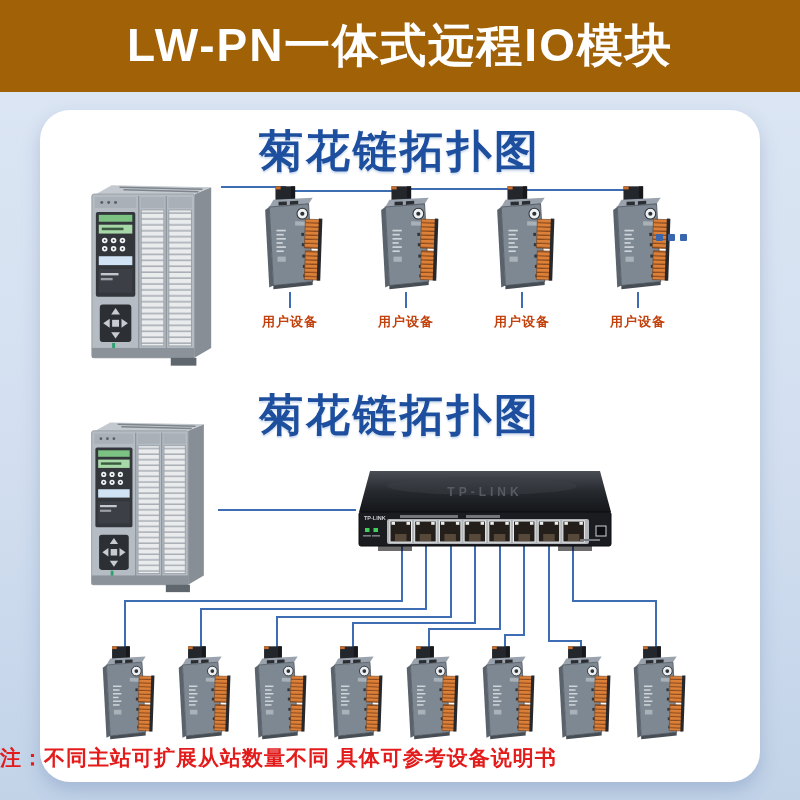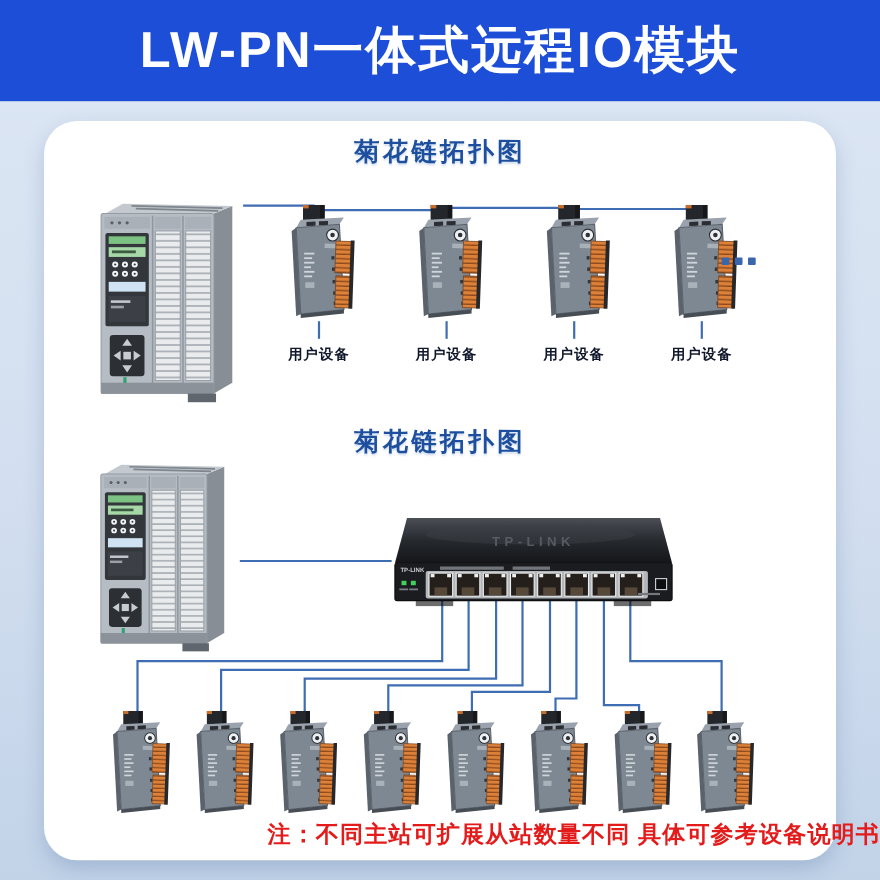--- a/index.html
+++ b/index.html
@@ -3,43 +3,43 @@
 <meta charset="utf-8">
 <style>
   html,body{margin:0;padding:0;}
   body{
     width:800px;height:800px;position:relative;overflow:hidden;
     font-family:"Liberation Sans","DejaVu Sans",sans-serif;
     background:linear-gradient(180deg,#dde7f4 0%,#d3dff0 55%,#c2d3e8 100%);
   }
   .banner{
     position:absolute;left:0;top:0;width:800px;height:92px;
-    background:#1d4ed8;display:flex;align-items:center;justify-content:center;
+    background:#a16207;display:flex;align-items:center;justify-content:center;
   }
   .banner-title{
     color:#ffffff;font-size:46px;font-weight:700;letter-spacing:2px;white-space:nowrap;
   }
   .card{
     position:absolute;left:40px;top:110px;width:720px;height:672px;
     background:#ffffff;border-radius:30px;
     box-shadow:0 8px 18px rgba(84,112,160,0.28);
   }
   .section-title{
     position:absolute;left:0;width:800px;text-align:center;
-    color:#1d4f9e;font-size:23px;font-weight:700;letter-spacing:3px;
+    color:#1d4f9e;font-size:44px;font-weight:700;letter-spacing:3px;
     text-shadow:0 2px 2px rgba(150,180,220,0.45);
   }
   #title-daisy{top:122px;}
   #title-cascade{top:386px;}
   .device-label{
     position:absolute;width:100px;text-align:center;top:313px;
-    color:#0f172a;font-size:13px;font-weight:700;letter-spacing:1px;
+    color:#c2410c;font-size:13px;font-weight:700;letter-spacing:1px;
   }
   .note{
-    position:absolute;left:0;top:744px;width:800px;text-align:right;
+    position:absolute;left:0;top:744px;width:800px;text-align:left;
     color:#e31b1b;font-size:21px;font-weight:700;letter-spacing:1px;
   }
   .ellipsis{
     position:absolute;left:656px;top:234px;display:flex;gap:5px;
   }
   .ellipsis span{width:7px;height:7px;background:#3a66ae;display:block;border-radius:1px;}
   .abs{position:absolute;}
   svg{display:block;}
   #lines{position:absolute;left:0;top:0;pointer-events:none;}
 </style>

